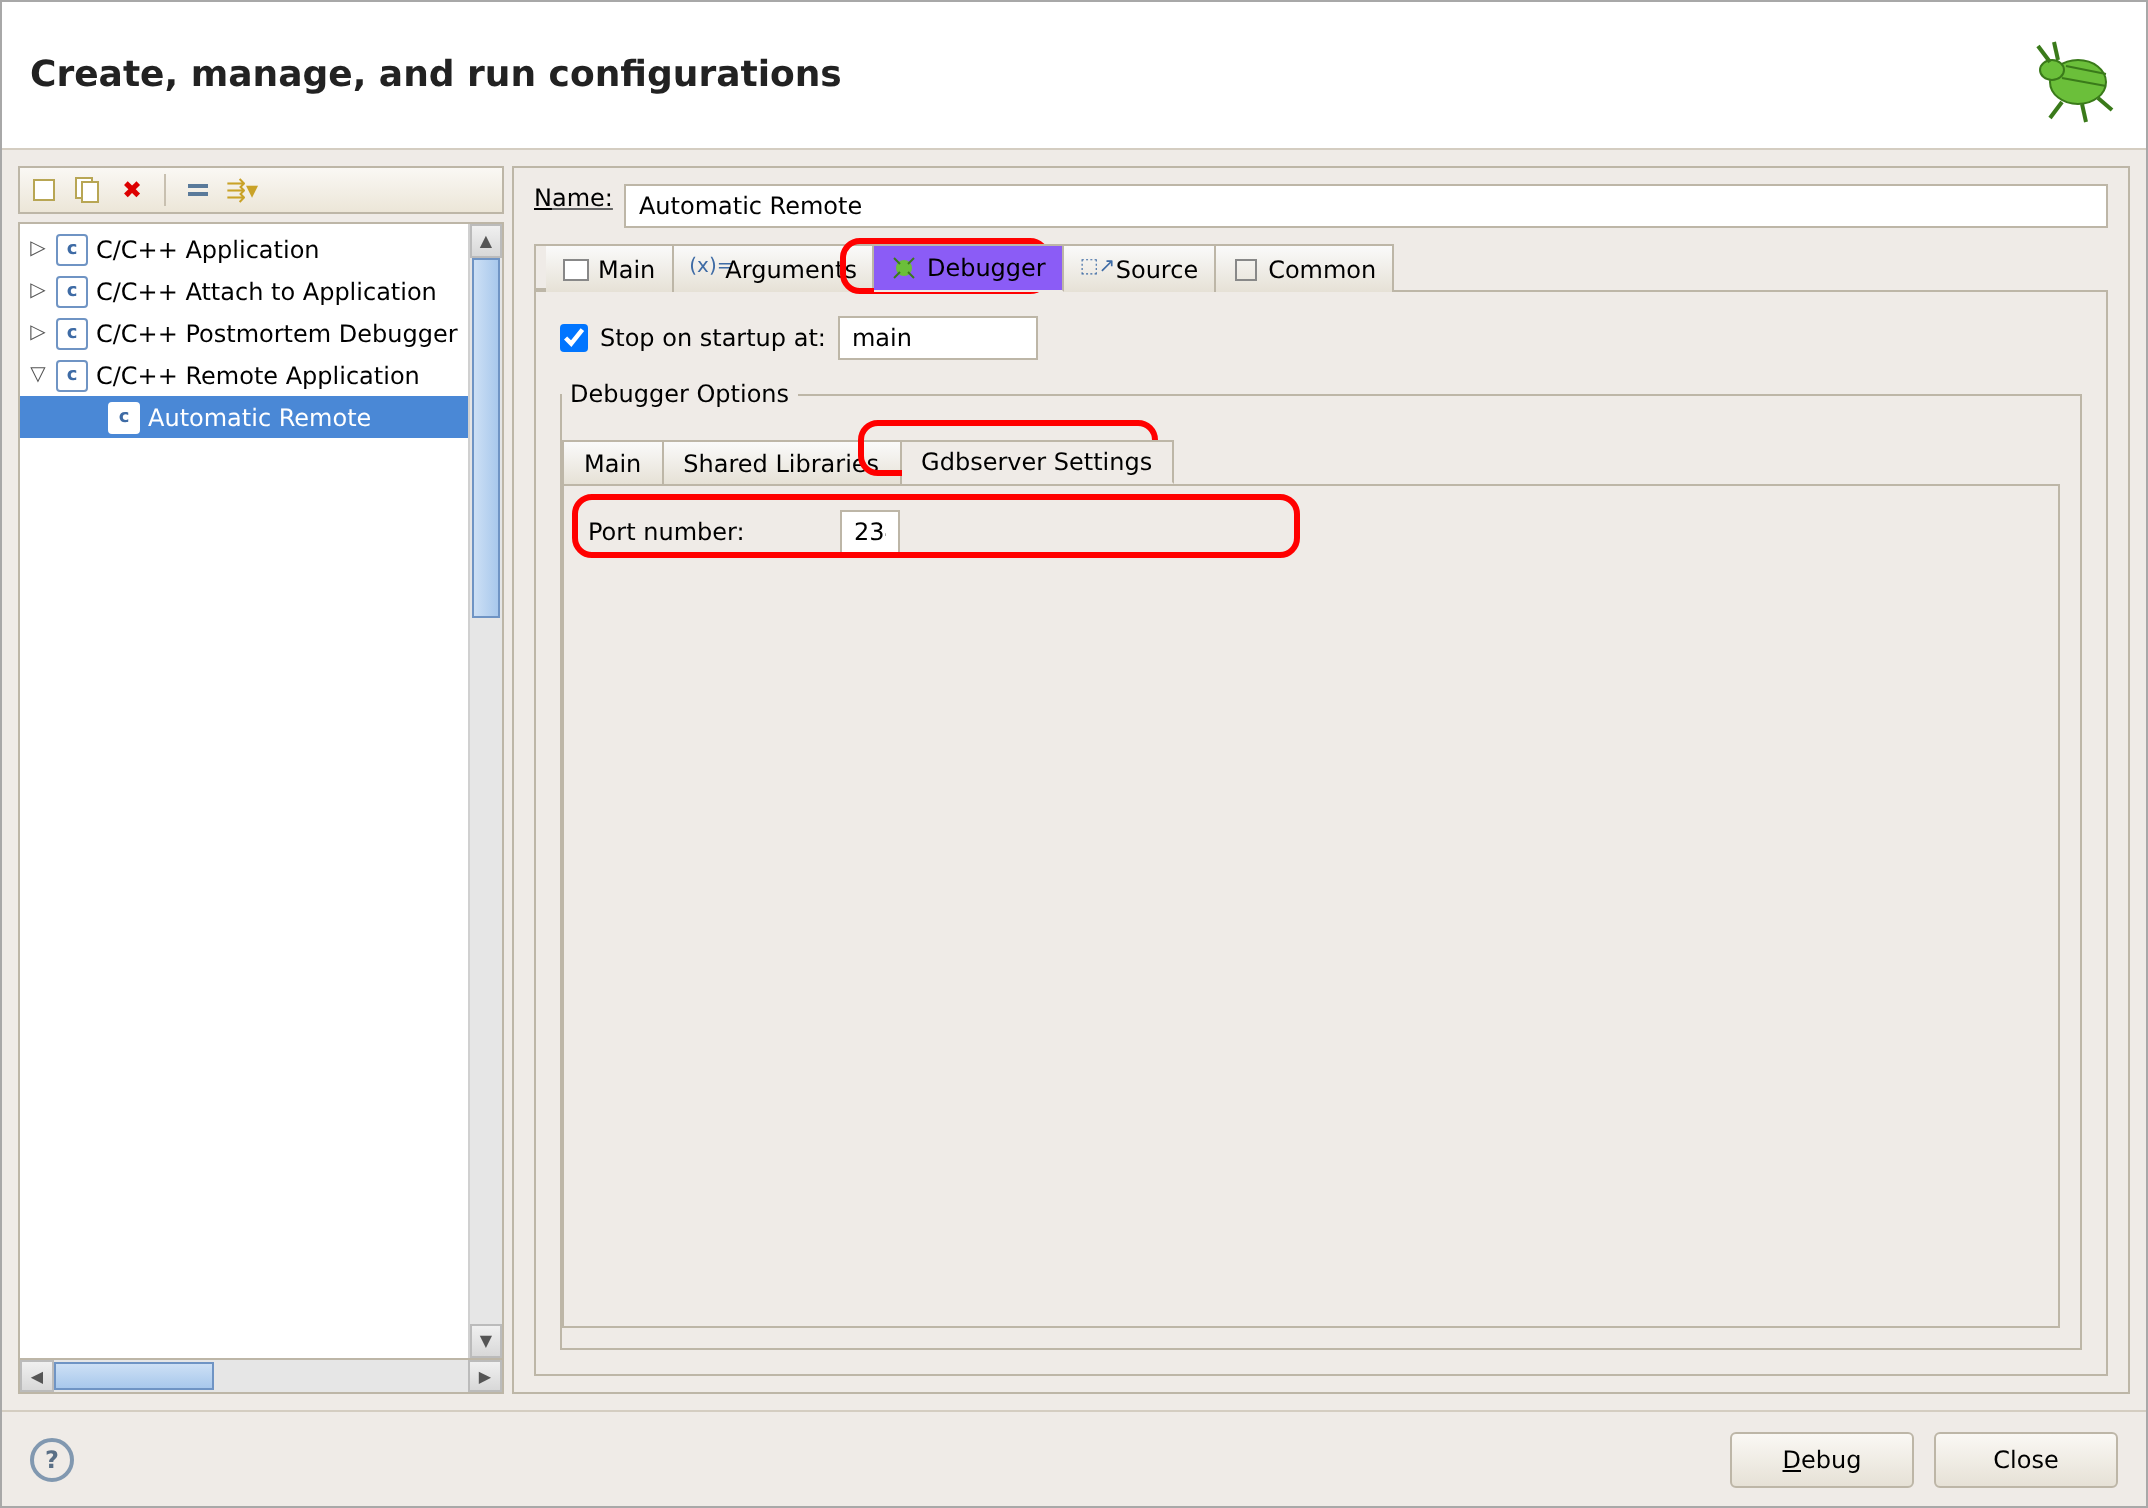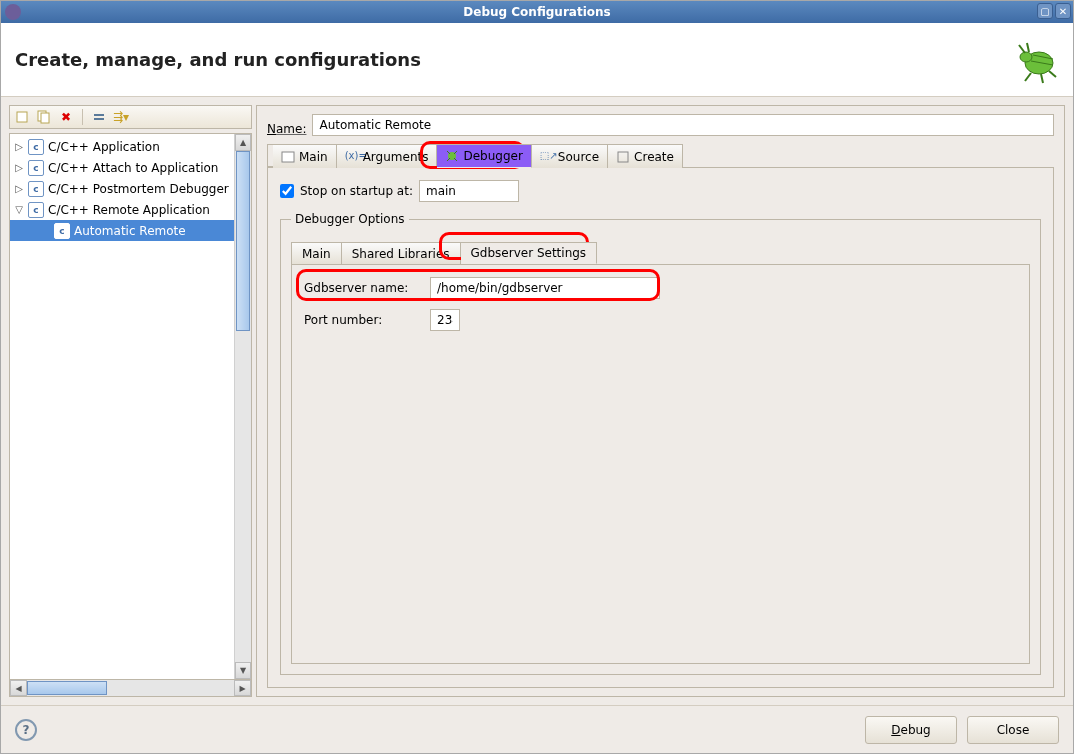--- a/index.html
+++ b/index.html
@@ -38,40 +38,40 @@
 .treeitem { height: 21px; display:flex; align-items:center; padding-left:4px; gap:4px; white-space:nowrap; overflow:hidden; }
 .treeitem .twisty{ width:10px; color:#555; font-size:10px; display:inline-block; text-align:center; }
 .treeitem .cicon{ width:16px; height:16px; border:1px solid #6f94c4; background:#fff; color:#3e6ba5; font-size:9px; font-weight:bold; display:flex; align-items:center; justify-content:center; border-radius:2px;}
 .treeitem.selected{ background:#4a88d6; color:#fff; }
 .treeitem.selected .cicon{ border-color:#fff; background:#fff; color:#3e6ba5;}
 .treeitem.child{ padding-left: 44px; }
 
 .filterstatus { padding:4px 2px 0 2px; }
 
 .rightpane { flex:1; border:1px solid #bdb6a7; background:#efebe7; padding:8px 10px; display:flex; flex-direction:column; min-width:0;}
-.namerow { display:flex; align-items:flex-end; gap:6px; margin-bottom:8px; }
+.namerow { display:flex; align-items:flex-start; gap:6px; margin-bottom:8px; }
 .namerow label { text-decoration: underline; text-decoration-color: #666;}
 .namerow input { flex:1; height:22px; border:1px solid #bdb6a7; background:#fff; padding:0 6px; }
 
 .tabrow { display:flex; align-items:flex-end; height: 24px; border-bottom: 1px solid #bdb6a7; position:relative;}
 .tabrow .ltrim{ width:6px; height:100%; border:1px solid #bdb6a7; border-right:none; background:#efebe7;}
 .tab { height: 24px; border: 1px solid #bdb6a7; border-bottom:none; padding: 0 8px; display:flex; align-items:center; gap:4px; background: linear-gradient(#fafafa,#e6e1d6); margin-bottom:-1px; position:relative;}
 .tab.active { background: #8b5cf6; z-index:2; border-bottom: 1px solid #efebe7;}
 .tab .tabicon { width:14px; height:14px; }
 .tab:not(:first-of-type){ border-left:none;}
 
 .redbox { border: 3px solid #f00; border-radius: 10px; }
 .debuggertab-red { position:absolute; left:153px; top:-3px; width:105px; height:28px; pointer-events:none;}
 
 .tabbody { flex:1; border:1px solid #bdb6a7; border-top:none; padding: 12px; display:flex; flex-direction:column; gap:10px;}
 .stoprow { display:flex; align-items:center; gap:6px; }
 .stoprow input[type=checkbox]{ width:14px; height:14px;}
 .stoprow input[type=text]{ height:22px; width:100px; border:1px solid #bdb6a7; background:#fff; padding:0 6px;}
 
-fieldset.dopts { border:1px solid #bdb6a7; padding: 10px 10px 10px 10px; flex:1; position:relative; display:flex; flex-direction:column;}
+fieldset.dopts { border:1px solid #bdb6a7; padding: 10px 10px 10px 0; flex:1; position:relative; display:flex; flex-direction:column;}
 fieldset.dopts legend { padding:0 4px; }
 
 .subtabrow { display:flex; border-bottom:1px solid #bdb6a7; position:relative; margin-top:6px;}
 .subtab { height:22px; border:1px solid #bdb6a7; border-bottom:none; padding:0 10px; display:flex; align-items:center; background:linear-gradient(#fafafa,#e6e1d6); }
 .subtab:not(:first-child){ border-left:none;}
 .subtab.active{ background:#efebe7; border-bottom:1px solid #efebe7; margin-bottom:-1px; z-index:2;}
 .gdbserver-red { position:absolute; left:148px; top:-4px; width:150px; height:28px; pointer-events:none;}
 
 .subtabbody { flex:1; border:1px solid #bdb6a7; border-top:none; padding:12px; position:relative;}
 .formrow { display:flex; align-items:center; gap:8px; margin-bottom:10px;}
@@ -87,28 +87,20 @@
 
 .footer { height:48px; border-top:1px solid #d4cdc1; display:flex; align-items:center; padding: 0 14px; gap:10px; }
 .footer .help{ width:22px; height:22px; border:2px solid #8198b0; border-radius:50%; display:flex; align-items:center; justify-content:center; color:#5a6f86; font-weight:bold;}
 .footer .spacer{ flex:1; }
 .uaccel{ text-decoration:underline; }
 </style>
 </head>
 <body>
 
 <div class="window">
-  <div class="titlebar">
-    <span class="ticon"></span>
-    <span class="ttitle">Debug Configurations</span>
-    <div class="tbuttons">
-      <span class="tbtn">▢</span>
-      <span class="tbtn">✕</span>
-    </div>
-  </div>
 
   <div class="header">
     <h1>Create, manage, and run configurations</h1>
     <svg class="bug" viewBox="0 0 50 50">
       <ellipse cx="30" cy="28" rx="14" ry="11" fill="#6bbf3a" stroke="#3a7a1a" stroke-width="1"></ellipse>
       <ellipse cx="17" cy="22" rx="6" ry="5" fill="#6bbf3a" stroke="#3a7a1a" stroke-width="1"></ellipse>
       <line x1="10" y1="10" x2="16" y2="18" stroke="#3a7a1a" stroke-width="2"></line>
       <line x1="18" y1="8" x2="20" y2="17" stroke="#3a7a1a" stroke-width="2"></line>
       <line x1="22" y1="38" x2="16" y2="46" stroke="#3a7a1a" stroke-width="2"></line>
       <line x1="32" y1="39" x2="34" y2="48" stroke="#3a7a1a" stroke-width="2"></line>
@@ -216,21 +208,21 @@
           <span>Debugger</span>
         </div>
         <div class="tab">
           <span class="tabicon" style="font-size:10px;color:#3e6ba5;">⬚↗</span>
           <span>Source</span>
         </div>
         <div class="tab">
           <svg class="tabicon" viewBox="0 0 14 14">
                 <rect x="2" y="2" width="10" height="10" fill="none" stroke="#888"></rect>
               </svg>
-          <span>Create</span>
+          <span>Common</span>
         </div>
       </div>
       <div class="redbox debuggertab-red"></div>
       </div>
 
       <div class="tabbody">
         <div class="stoprow">
           <input type="checkbox" checked="" style="">
           <label>Stop on startup at:</label>
           <input type="text" value="main" style="">
@@ -250,24 +242,20 @@
             <div class="subtab active">
                   <span>Gdbserver Settings</span>
                 </div>
           </div>
           <div class="redbox gdbserver-red"></div>
           </div>
 
           <div class="subtabbody">
             <div class="redbox gdbname-red"></div>
             <div class="formrow">
-              <label>Gdbserver name:</label>
-              <input type="text" style="width: 230px;" value="/home/bin/gdbserver">
-            </div>
-            <div class="formrow">
               <label>Port number:</label>
               <input type="text" style="width: 30px;" value="2345">
             </div>
           </div>
         </fieldset>
       </div>
 
     </div>
   </div>
 

